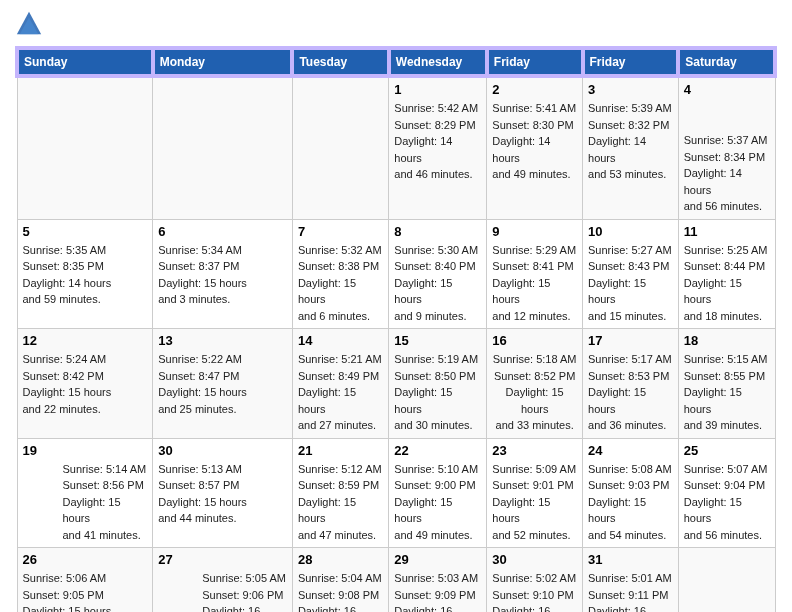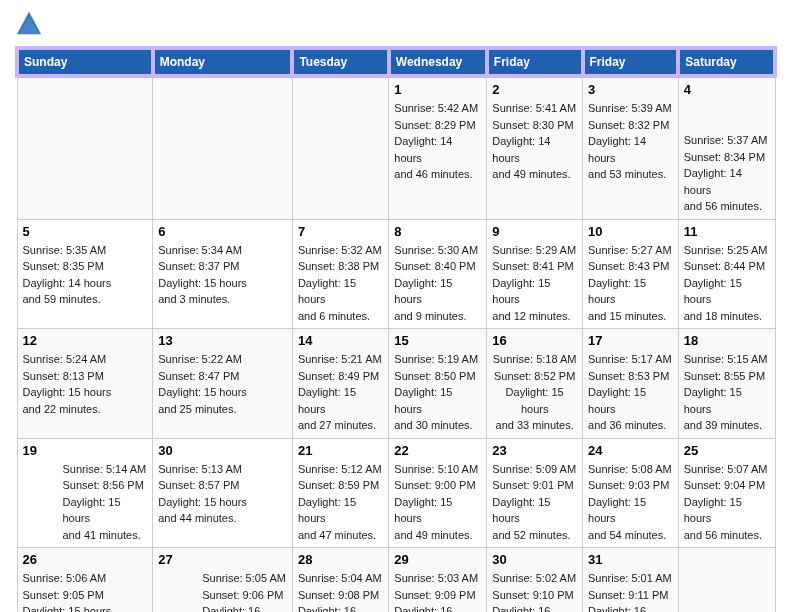--- a/index.html
+++ b/index.html
@@ -202,21 +202,21 @@
           <div class="cell-info" style="white-space: pre-line;">Sunrise: 5:25 AM
 Sunset: 8:44 PM
 Daylight: 15 hours
 and 18 minutes.</div>
         </td>
       </tr>
       <tr>
         <td>
           <span class="day-num">12</span>
           <div class="cell-info" style="white-space: pre-line;">Sunrise: 5:24 AM
-Sunset: 8:13 PM
+Sunset: 8:42 PM
 Daylight: 15 hours
 and 22 minutes.</div>
         </td>
         <td>
           <span class="day-num">13</span>
           <div class="cell-info" style="white-space: pre-line;">Sunrise: 5:22 AM
 Sunset: 8:47 PM
 Daylight: 15 hours
 and 25 minutes.</div>
         </td>

